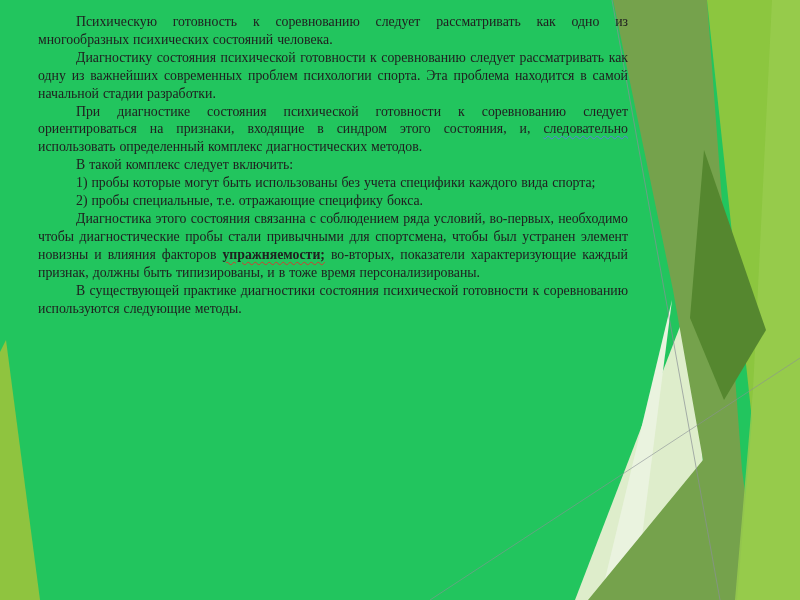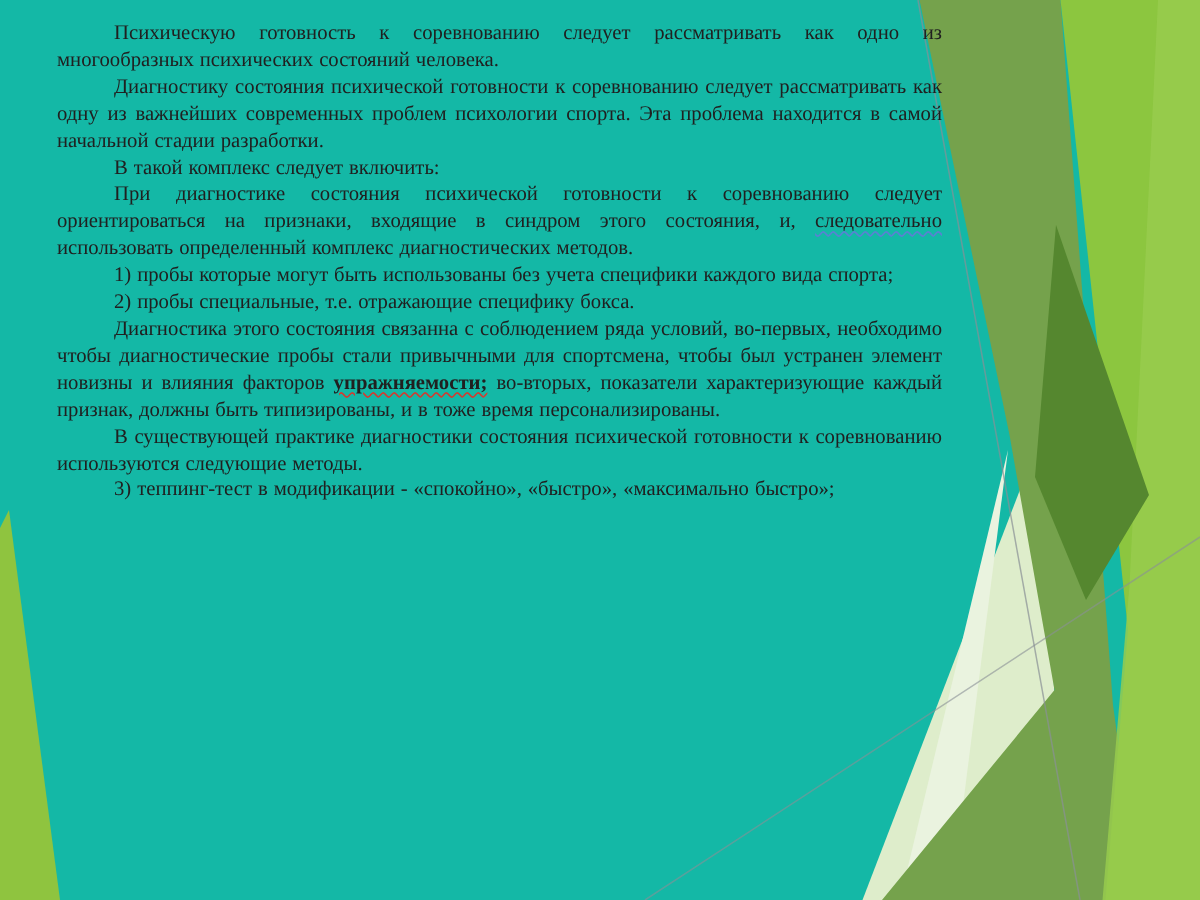--- a/index.html
+++ b/index.html
@@ -1,21 +1,21 @@
 <!DOCTYPE html>
 <html><head>
 <meta charset="utf-8">
 <style>
   html,body{margin:0;padding:0;}
   body{
     width:800px;height:600px;overflow:hidden;position:relative;
     background:#ffffff;
     font-family:"Liberation Serif","DejaVu Serif",serif;
   }
-  .slide{position:absolute;inset:0;background:#14b8a6;}
+  .slide{position:absolute;inset:0;background:#22c55e;}
   .deco{position:absolute;left:0;top:0;pointer-events:none;}
   .textblock{
     position:absolute;left:38px;top:13px;width:590px;
     color:#202020;font-size:13.8px;line-height:17.9px;
   }
   .para{
     margin:0;text-align:justify;text-indent:38px;
     word-spacing:0.5px;
   }
   .wavy-blue{
@@ -47,22 +47,21 @@
     <polygon opacity="0.85" points="772,0 800,0 800,600 735,600 753,390" fill="#98CB4D"></polygon>
     <polygon points="704,150 766,330 724,400 690,318" fill="#55872F"></polygon>
     <line x1="612" y1="0" x2="720" y2="600" stroke="#8A9096" stroke-width="1" opacity="0.7"></line>
     <line x1="430" y1="600" x2="800" y2="358" stroke="#8A9096" stroke-width="1" opacity="0.6"></line>
     <polygon points="0,352 6,340 40,600 0,600" fill="#8FC43F"></polygon>
   </svg>
 
   <div class="textblock">
     <p class="para">Психическую готовность к соревнованию следует рассматривать как одно из многообразных психических состояний человека.</p>
     <p class="para">Диагностику состояния психической готовности к соревнованию следует рассматривать как одну из важнейших современных проблем психологии спорта. Эта проблема находится в самой начальной стадии разработки.</p>
+    <p class="para"><span>При диагностике состояния психической готовности к соревнованию следует ориентироваться на признаки, входящие в синдром этого состояния, и, </span><span class="wavy-blue">следовательно</span><span> использовать определенный комплекс диагностических методов.</span></p>
     <p class="para">В такой комплекс следует включить:</p>
-    <p class="para"><span>При диагностике состояния психической готовности к соревнованию следует ориентироваться на признаки, входящие в синдром этого состояния, и, </span><span class="wavy-blue">следовательно</span><span> использовать определенный комплекс диагностических методов.</span></p>
     <p class="para">1) пробы которые могут быть использованы без учета специфики каждого вида спорта;</p>
     <p class="para">2) пробы специальные, т.е. отражающие специфику бокса.</p>
     <p class="para"><span>Диагностика этого состояния связанна с соблюдением ряда условий, во-первых, необходимо чтобы диагностические пробы стали привычными для спортсмена, чтобы был устранен элемент новизны и влияния факторов </span><span class="wavy-red">упражняемости;</span><span> во-вторых, показатели характеризующие каждый признак, должны быть типизированы, и в тоже время персонализированы.</span></p>
     <p class="para">В существующей практике диагностики состояния психической готовности к соревнованию используются следующие методы.</p>
-    <p class="para">3) теппинг-тест в модификации - «спокойно», «быстро», «максимально быстро»;</p>
   </div>
 
 </div>
 
 </body></html>

